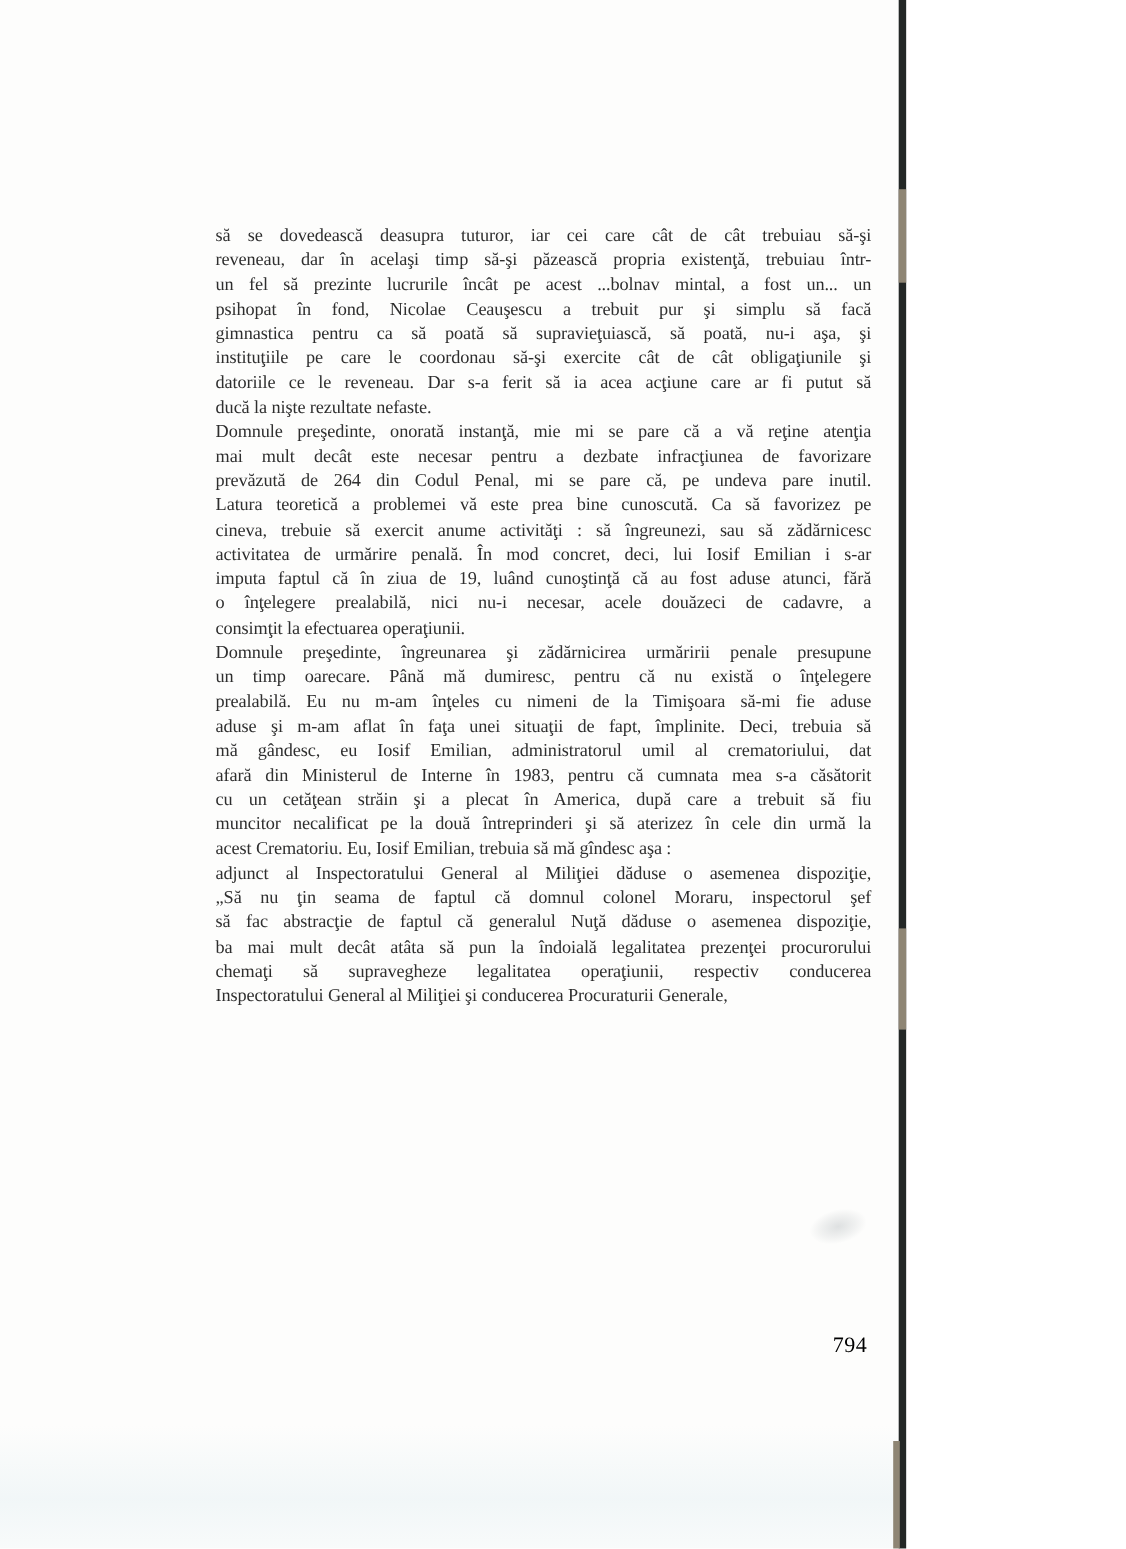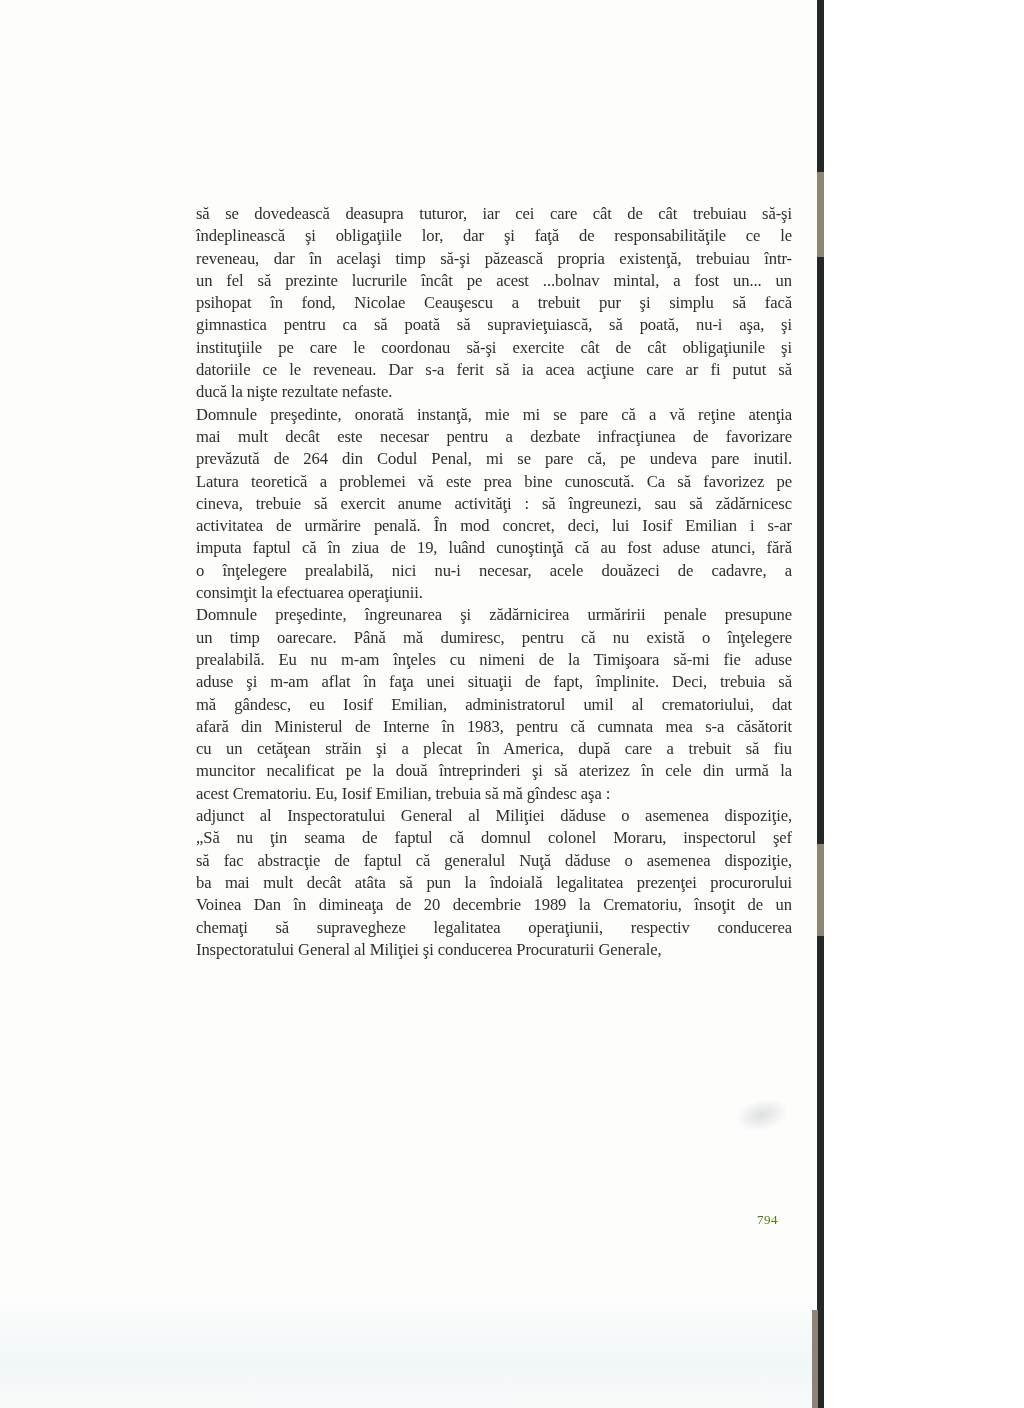--- a/index.html
+++ b/index.html
@@ -31,22 +31,22 @@
     text-align-last: justify;
   }
   .line.para-end {
     text-align-last: left;
   }
   
   .page-number {
     position: absolute;
     left: 757px;
     top: 1212px;
-    font-size: 13px;
-    color: #4d7c0f;
+    font-size: 20px;
+    color: #000000;
     letter-spacing: 0.5px;
   }
   
   .scan-edge {
     position: absolute;
     right: 0;
     top: 0;
     width: 7px;
     height: 1408px;
     background: #232726;
@@ -87,21 +87,20 @@
 </style>
 </head>
 <body>
 
 <div class="page">
 
   <div class="bottom-tint"></div>
 
   <div class="text-block">
       <div class="line">să se dovedească deasupra tuturor, iar cei care cât de cât trebuiau să-şi</div>
-      <div class="line">îndeplinească şi obligaţiile lor, dar şi faţă de responsabilităţile ce le</div>
       <div class="line">reveneau, dar în acelaşi timp să-şi păzească propria existenţă, trebuiau într-</div>
       <div class="line">un fel să prezinte lucrurile încât pe acest ...bolnav mintal, a fost un... un</div>
       <div class="line">psihopat în fond, Nicolae Ceauşescu a trebuit pur şi simplu să facă</div>
       <div class="line">gimnastica pentru ca să poată să supravieţuiască, să poată, nu-i aşa, şi</div>
       <div class="line">instituţiile pe care le coordonau să-şi exercite cât de cât obligaţiunile şi</div>
       <div class="line">datoriile ce le reveneau. Dar s-a ferit să ia acea acţiune care ar fi putut să</div>
       <div class="line para-end">ducă la nişte rezultate nefaste.</div>
       <div class="line">Domnule preşedinte, onorată instanţă, mie mi se pare că a vă reţine atenţia</div>
       <div class="line">mai mult decât este necesar pentru a dezbate infracţiunea de favorizare</div>
       <div class="line">prevăzută de 264 din Codul Penal, mi se pare că, pe undeva pare inutil.</div>
@@ -117,21 +116,20 @@
       <div class="line">aduse şi m-am aflat în faţa unei situaţii de fapt, împlinite. Deci, trebuia să</div>
       <div class="line">mă gândesc, eu Iosif Emilian, administratorul umil al crematoriului, dat</div>
       <div class="line">afară din Ministerul de Interne în 1983, pentru că cumnata mea s-a căsătorit</div>
       <div class="line">cu un cetăţean străin şi a plecat în America, după care a trebuit să fiu</div>
       <div class="line">muncitor necalificat pe la două întreprinderi şi să aterizez în cele din urmă la</div>
       <div class="line para-end">acest Crematoriu. Eu, Iosif Emilian, trebuia să mă gîndesc aşa :</div>
       <div class="line">adjunct al Inspectoratului General al Miliţiei dăduse o asemenea dispoziţie,</div>
       <div class="line">„Să nu ţin seama de faptul că domnul colonel Moraru, inspectorul şef</div>
       <div class="line">să fac abstracţie de faptul că generalul Nuţă dăduse o asemenea dispoziţie,</div>
       <div class="line">ba mai mult decât atâta să pun la îndoială legalitatea prezenţei procurorului</div>
-      <div class="line">Voinea Dan în dimineaţa de 20 decembrie 1989 la Crematoriu, însoţit de un</div>
       <div class="line">chemaţi să supravegheze legalitatea operaţiunii, respectiv conducerea</div>
       <div class="line para-end">Inspectoratului General al Miliţiei şi conducerea Procuraturii Generale,</div>
     </div>
 
   <div class="smudge"></div>
 
   <div class="page-number">794</div>
 
   <div class="scan-edge">
     <span class="edge-seg seg1"></span>

